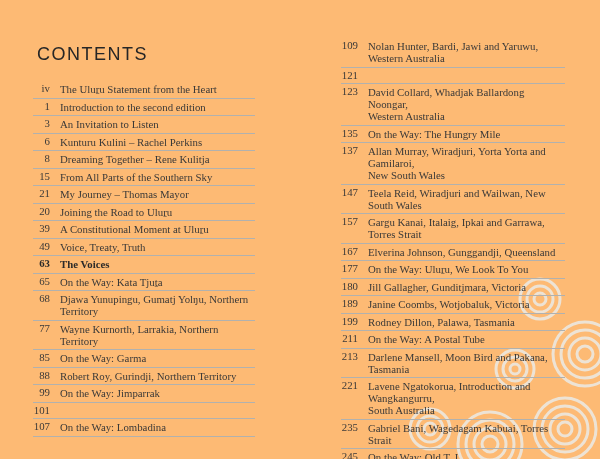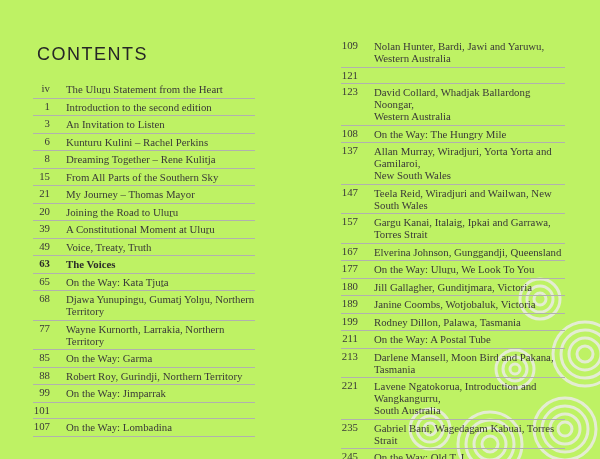--- a/index.html
+++ b/index.html
@@ -1,20 +1,20 @@
 <!DOCTYPE html>
 <html><head>
 <meta charset="utf-8">
 <style>
   html, body { margin: 0; padding: 0; background: #ffffff; }
   .page {
     position: relative;
     width: 600px;
     height: 459px;
-    background: #bef264;
+    background: #fdba74;
     overflow: hidden;
     font-family: "Liberation Serif", "DejaVu Serif", serif;
     color: #333230;
   }
   .watermark {
     position: absolute;
     right: 0;
     bottom: 0;
     pointer-events: none;
     z-index: 0;
@@ -39,21 +39,21 @@
   .toc-col-right { left: 341px; top: 38px; width: 224px; }
   .toc-row {
     display: flex;
     align-items: flex-start;
     border-bottom: 1px solid #b1b1ae;
     padding: 2px 0 2.5px 0;
   }
   .toc-num {
     flex: none;
     width: 17px;
-    margin-right: 16px;
+    margin-right: 10px;
     text-align: right;
     font-size: 10.8px;
     line-height: 11.3px;
     color: #3a3938;
   }
   .toc-entry-title {
     font-size: 10.8px;
     line-height: 12px;
     white-space: pre-line;
     color: #3a3938;
@@ -193,21 +193,21 @@
       </div>
       <div class="toc-row">
         <span class="toc-num">121</span>
       </div>
       <div class="toc-row">
         <span class="toc-num">123</span>
         <span class="toc-entry-title">David Collard, Whadjak Ballardong Noongar,
 Western Australia</span>
       </div>
       <div class="toc-row">
-        <span class="toc-num">108</span>
+        <span class="toc-num">135</span>
         <span class="toc-entry-title">On the Way: The Hungry Mile</span>
       </div>
       <div class="toc-row">
         <span class="toc-num">137</span>
         <span class="toc-entry-title">Allan Murray, Wiradjuri, Yorta Yorta and Gamilaroi,
 New South Wales</span>
       </div>
       <div class="toc-row">
         <span class="toc-num">147</span>
         <span class="toc-entry-title">Teela Reid, Wiradjuri and Wailwan, New South Wales</span>

